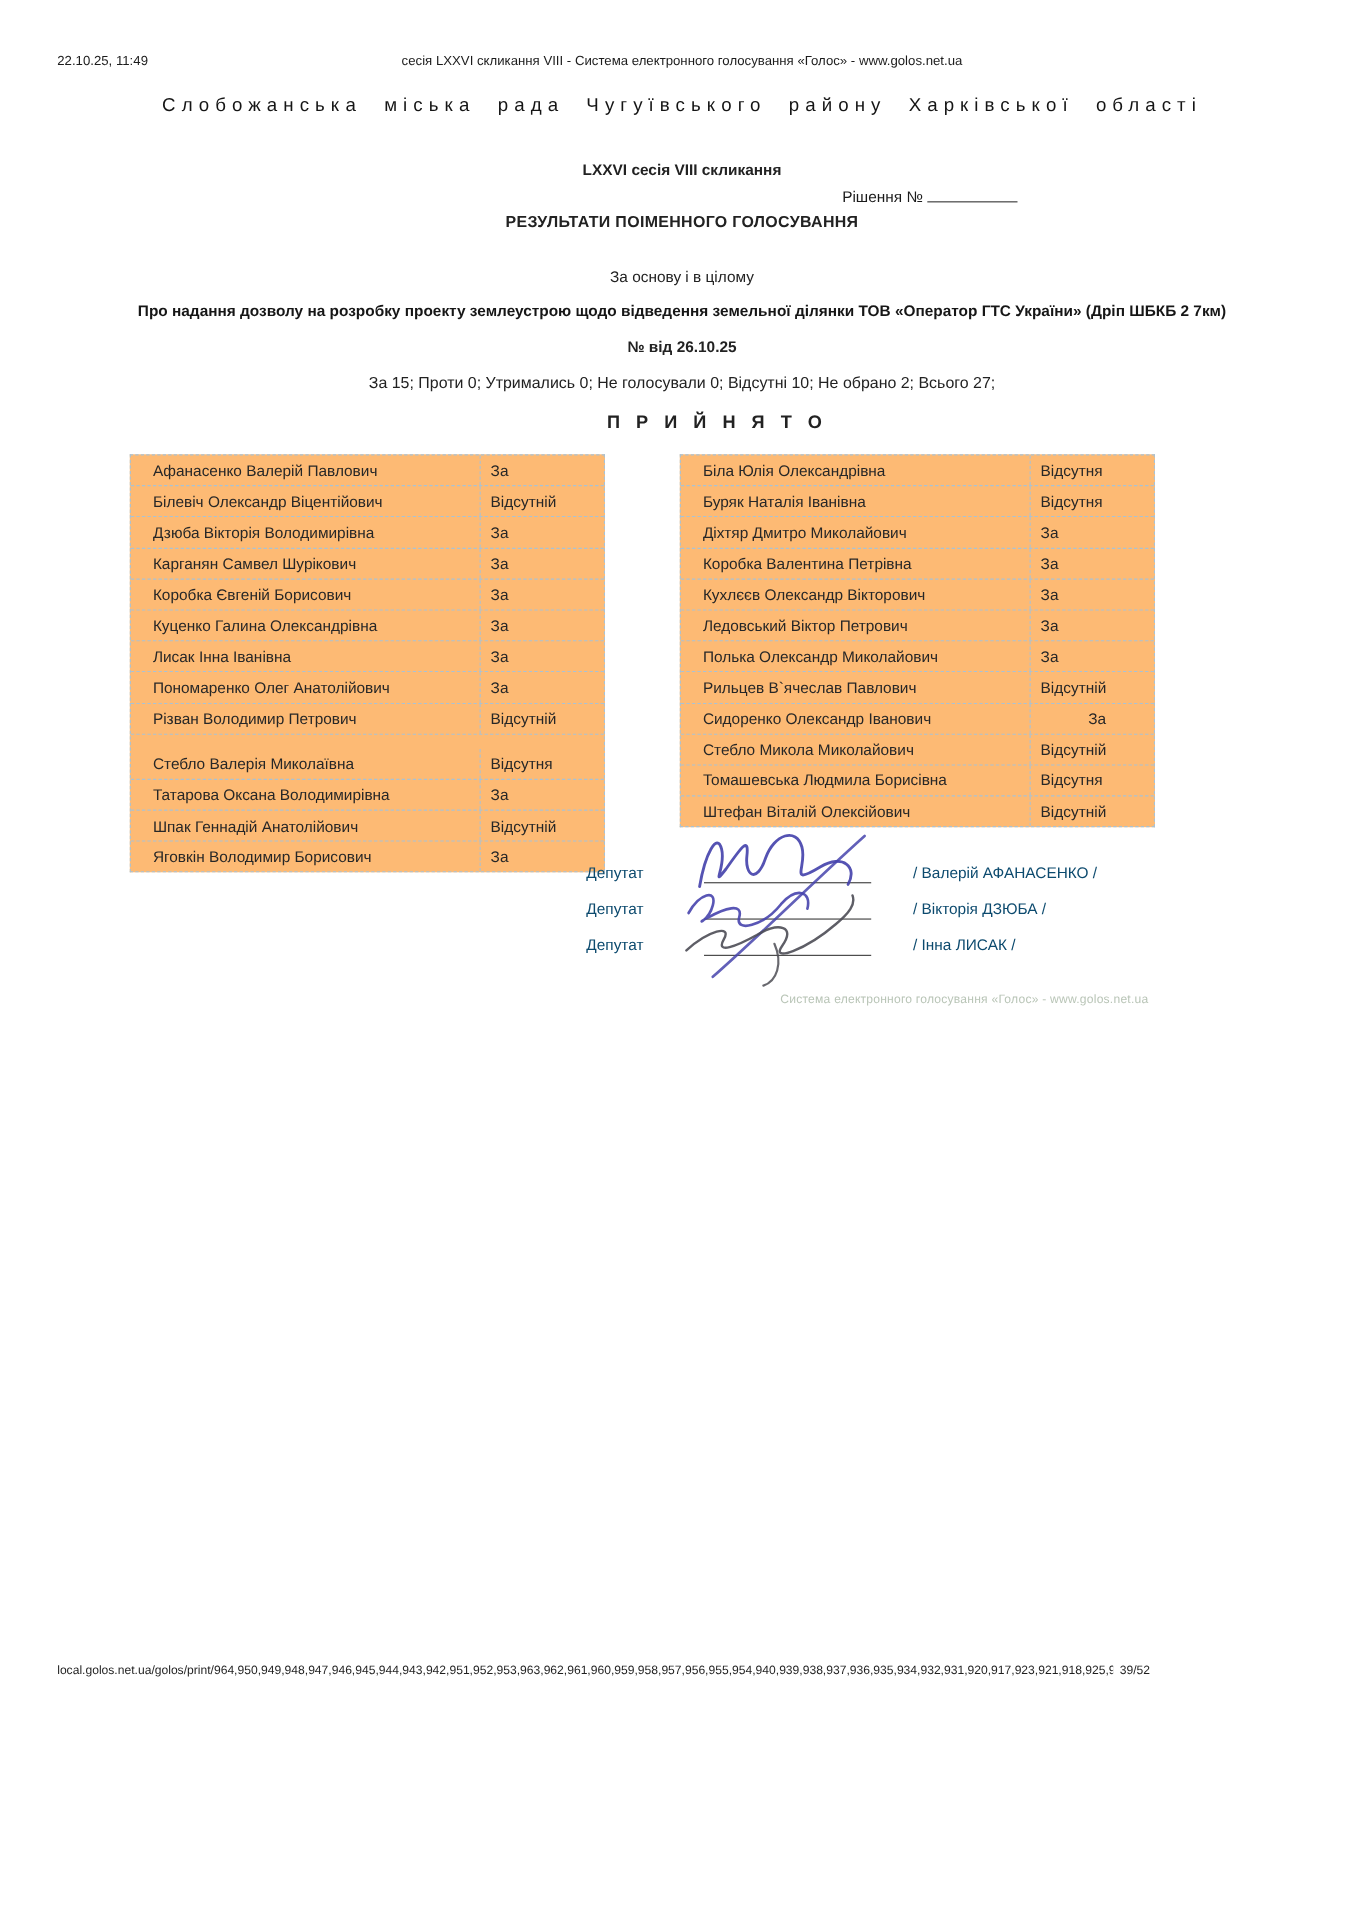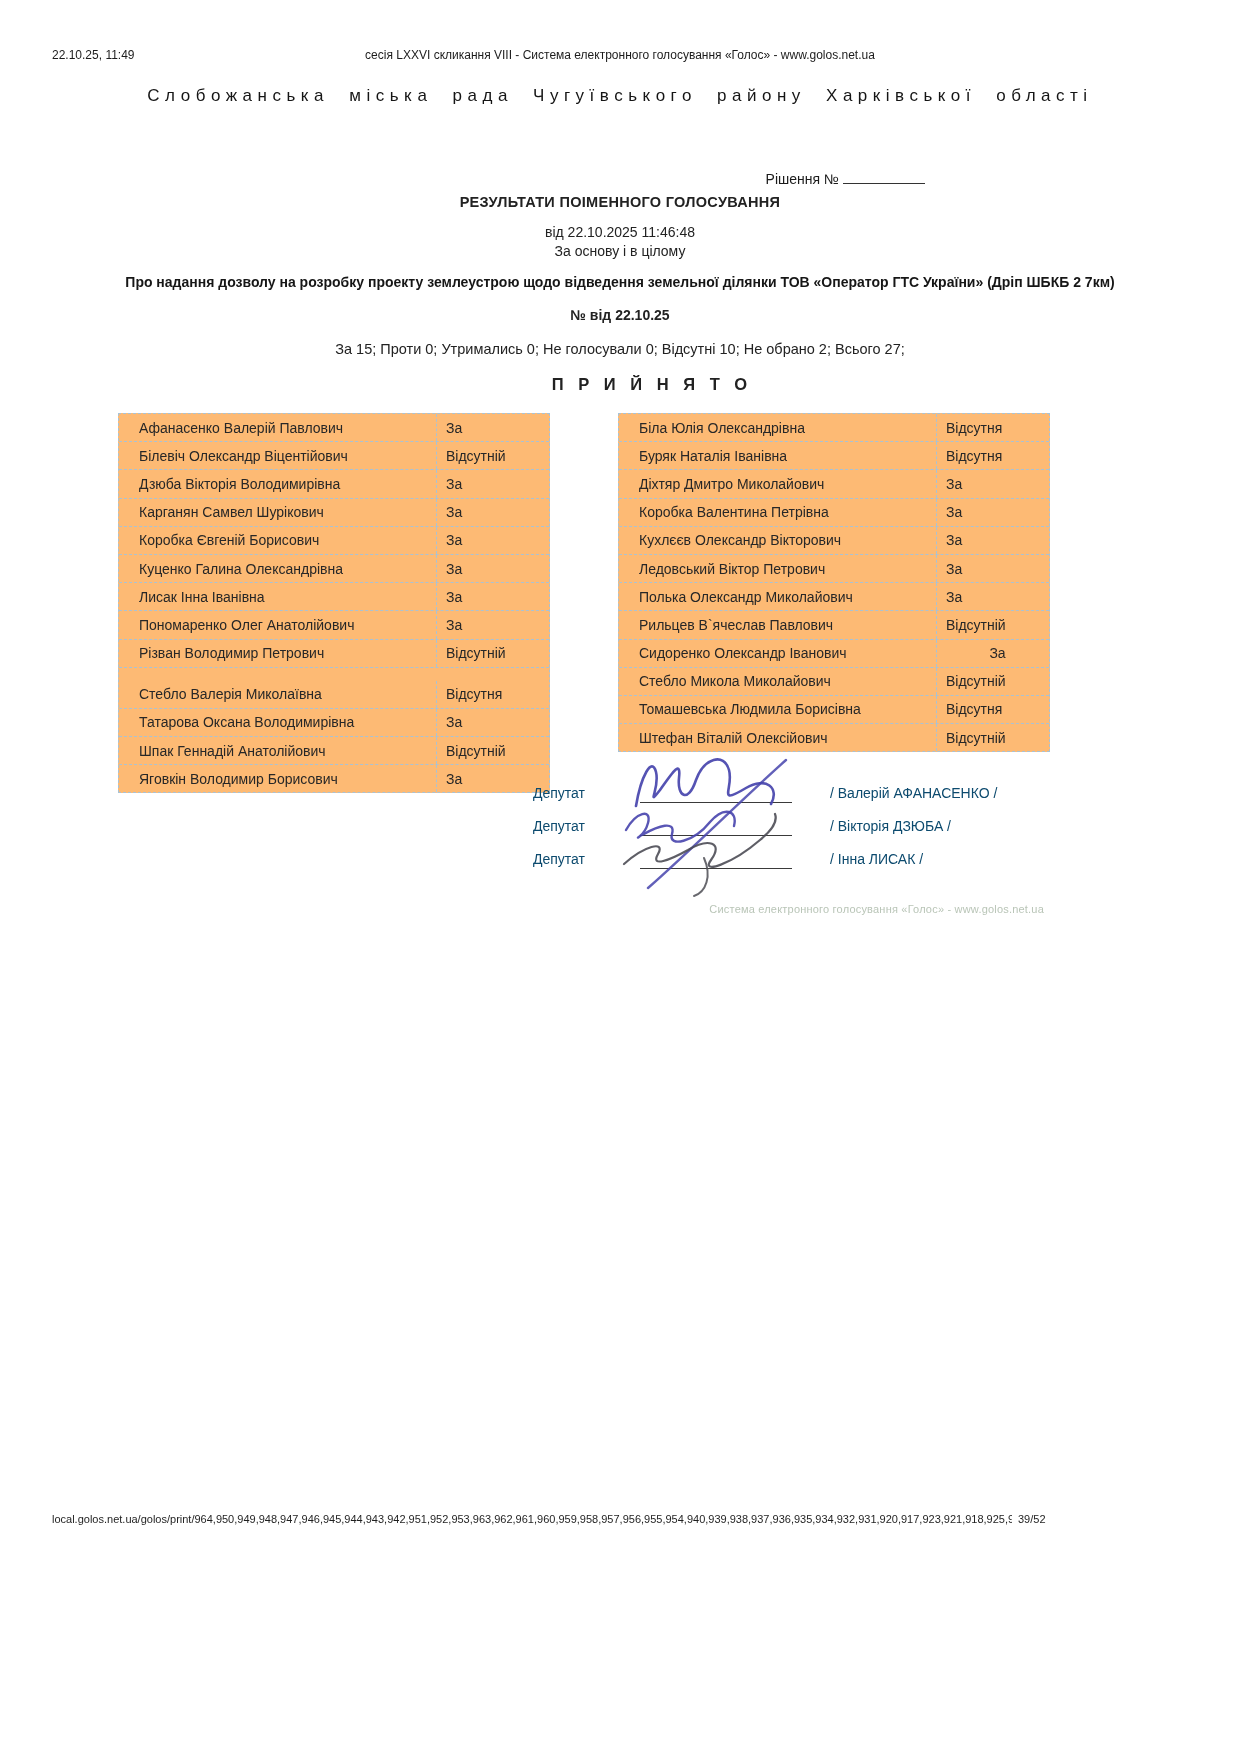--- a/index.html
+++ b/index.html
@@ -57,29 +57,29 @@
 </head>
 <body>
 
 <div class="page">
 
   <div class="abs header-meta header-datetime">22.10.25, 11:49</div>
   <div class="abs header-meta header-doctitle">сесія LXXVI скликання VIII - Система електронного голосування «Голос» - www.golos.net.ua</div>
 
   <div class="abs council-title">Слобожанська міська рада Чугуївського району Харківської області</div>
 
+  <div class="abs session-title">LXXVI сесія VIII скликання</div>
 
   <div class="abs decision"><span>Рішення №</span><span class="decision-underline"></span></div>
 
   <div class="abs results-title">РЕЗУЛЬТАТИ ПОІМЕННОГО ГОЛОСУВАННЯ</div>
-  <div class="abs vote-datetime">від 22.10.2025 11:46:48</div>
   <div class="abs vote-basis">За основу і в цілому</div>
 
   <div class="abs subject">Про надання дозволу на розробку проекту землеустрою щодо відведення земельної ділянки ТОВ «Оператор ГТС України» (Дріп ШБКБ 2 7км)</div>
-  <div class="abs subject-number">№ від 22.10.25</div>
+  <div class="abs subject-number">№ від 26.10.25</div>
 
   <div class="abs summary-line">За 15; Проти 0; Утримались 0; Не голосували 0; Відсутні 10; Не обрано 2; Всього 27;</div>
   <div class="abs result-status">П Р И Й Н Я Т О</div>
 
   <div class="abs vote-table left" style="border-color: rgb(169, 194, 212);">
 
       <div class="vote-row" style="border-color: rgb(169, 194, 212);">
         <div class="cell-name" style="border-color: rgb(169, 194, 212);">Афанасенко Валерій Павлович</div>
         <div class="cell-vote">За</div>
       </div>

